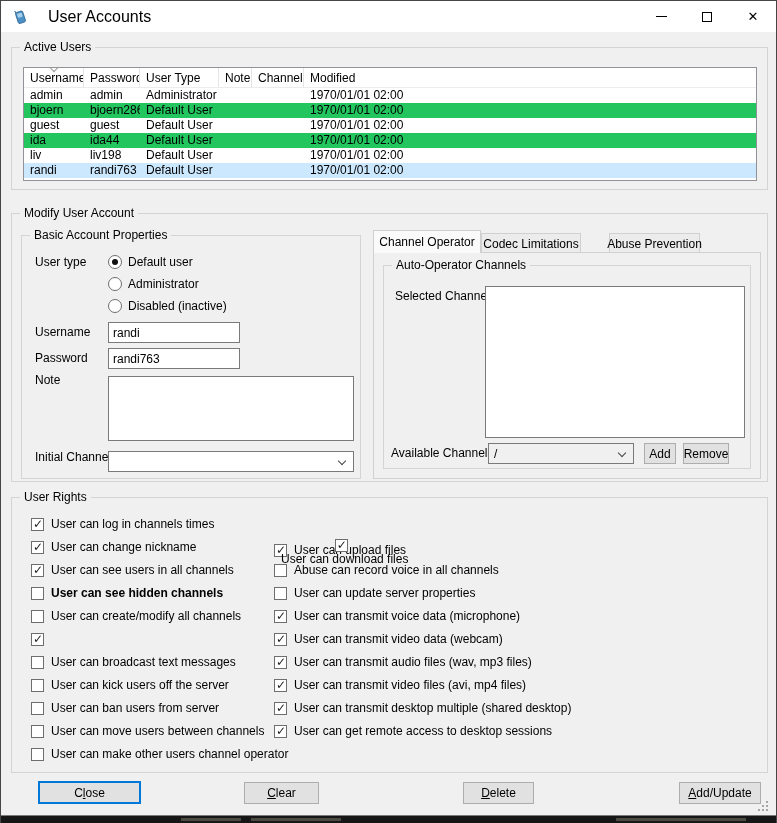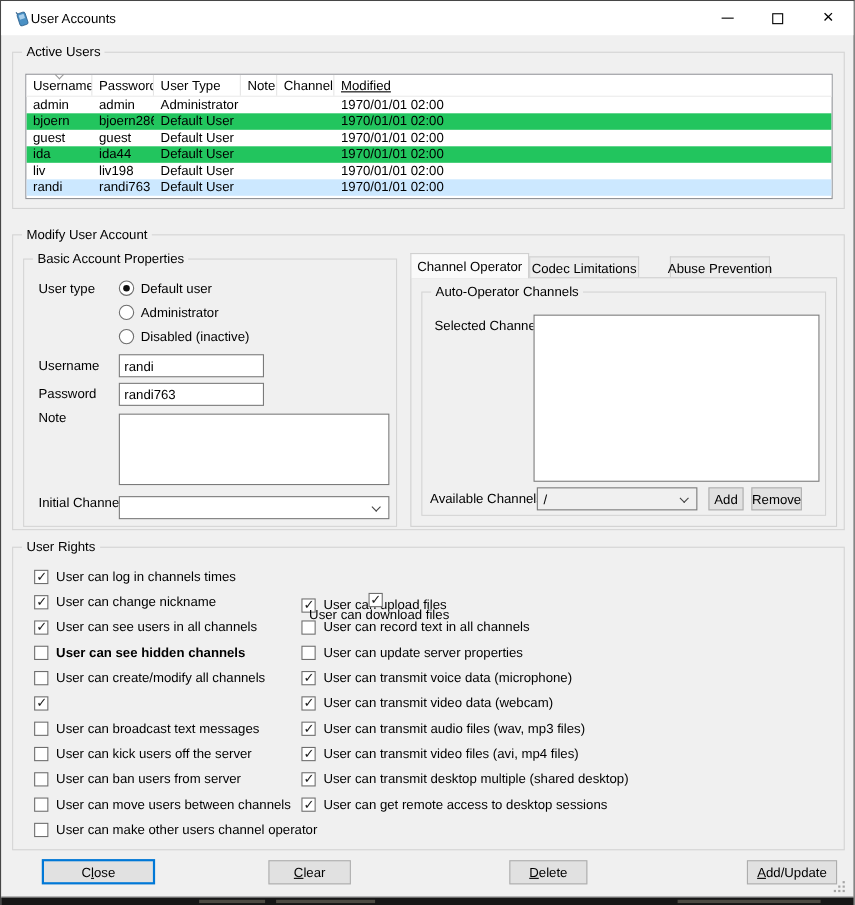--- a/index.html
+++ b/index.html
@@ -6,21 +6,21 @@
   *{box-sizing:border-box;}
   #window{
     position:relative;width:777px;height:823px;background:#f0f0f0;
     font-family:"Liberation Sans",sans-serif;font-size:12px;color:#000;
     border-left:1px solid #464646;border-right:1px solid #464646;border-top:1px solid #464646;
     overflow:hidden;
   }
   
   #titlebar{position:absolute;left:0;top:0;width:100%;height:31px;background:#ffffff;display:flex;align-items:center;}
   #app-icon{margin-left:11px;width:16px;height:16px;flex:0 0 auto;}
-  #title-text{margin-left:0;font-size:12px;}
+  #title-text{margin-left:20px;font-size:16px;}
   #win-buttons{position:absolute;right:0;top:0;height:31px;display:flex;}
   .win-btn{width:46px;height:31px;display:flex;align-items:center;justify-content:center;}
   .glyph-min{width:11px;height:1px;background:#000;}
   .glyph-max{width:10px;height:10px;border:1px solid #000;}
   .glyph-close{font-size:13px;line-height:13px;color:#000;font-family:"DejaVu Sans",sans-serif;}
   
   .gb{position:absolute;border:1px solid #d4d4d4;}
   .gb-legend{position:absolute;top:-8px;left:8px;background:#f0f0f0;padding:0 4px;line-height:15px;white-space:nowrap;}
   
   #tbl{position:absolute;left:22px;top:66px;width:734px;height:114px;background:#fff;border:1px solid #919398;overflow:hidden;}
@@ -96,21 +96,21 @@
   <div class="gb" style="left:10px;top:46px;width:757px;height:143px;">
     <span class="gb-legend">Active Users</span>
   </div>
   <div id="tbl">
     <div id="tbl-header">
         <div class="th" style="width: 60px;">Username</div>
         <div class="th" style="width: 56px;">Password</div>
         <div class="th" style="width: 79px;">User Type</div>
         <div class="th" style="width: 33px;">Note</div>
         <div class="th" style="width: 52px;">Channel</div>
-        <div class="th" style="width: 452px; text-decoration: underline;">Modified</div>
+        <div class="th" style="width: 452px;">Modified</div>
       </div>
     <div id="tbl-body">
         <div class="tr">
           <div class="td" style="width: 60px;">admin</div>
           <div class="td" style="width: 56px;">admin</div>
           <div class="td" style="width: 79px;">Administrator</div>
           <div class="td" style="width: 33px;"></div>
           <div class="td" style="width: 52px;"></div>
           <div class="td" style="width: 452px;">1970/01/01 02:00</div>
         </div>
@@ -263,21 +263,21 @@
       <label class="cb-row" style="left: 273px; top: 511px; margin-top: 30px;">
         <span class="cbx checked"></span>
         <span class="cb-label">User can upload files</span>
       </label>
       <label class="cb-row" style="left: 273px; top: 538px; flex-direction: column;">
         <span class="cbx checked"></span>
         <span class="cb-label">User can download files</span>
       </label>
       <label class="cb-row" style="left: 273px; top: 561px;">
         <span class="cbx"></span>
-        <span class="cb-label">User can record text in all channels</span>
+        <span class="cb-label">Abuse can record voice in all channels</span>
       </label>
       <label class="cb-row" style="left: 273px; top: 584px;">
         <span class="cbx"></span>
         <span class="cb-label">User can update server properties</span>
       </label>
       <label class="cb-row" style="left: 273px; top: 607px;">
         <span class="cbx checked"></span>
         <span class="cb-label">User can transmit voice data (microphone)</span>
       </label>
       <label class="cb-row" style="left: 273px; top: 630px;">

